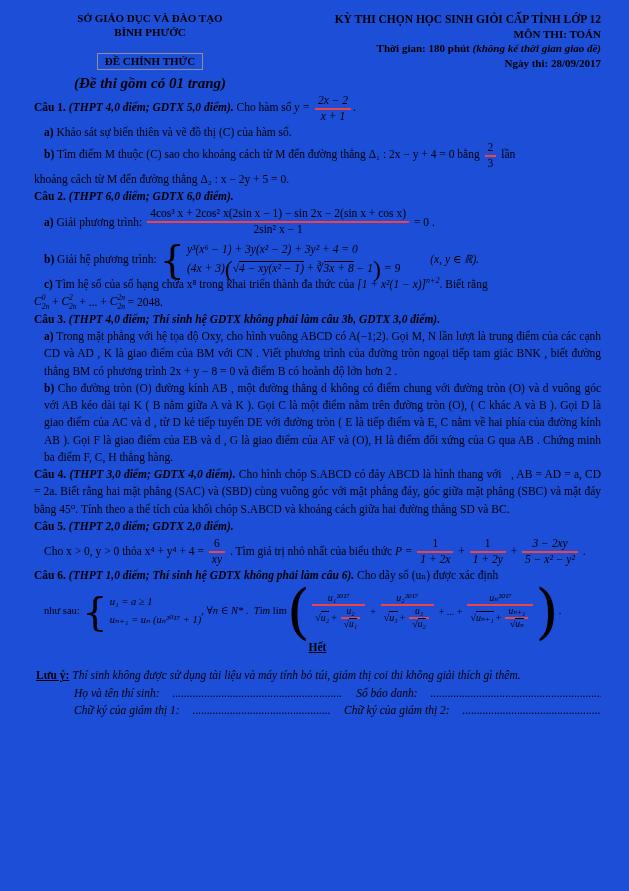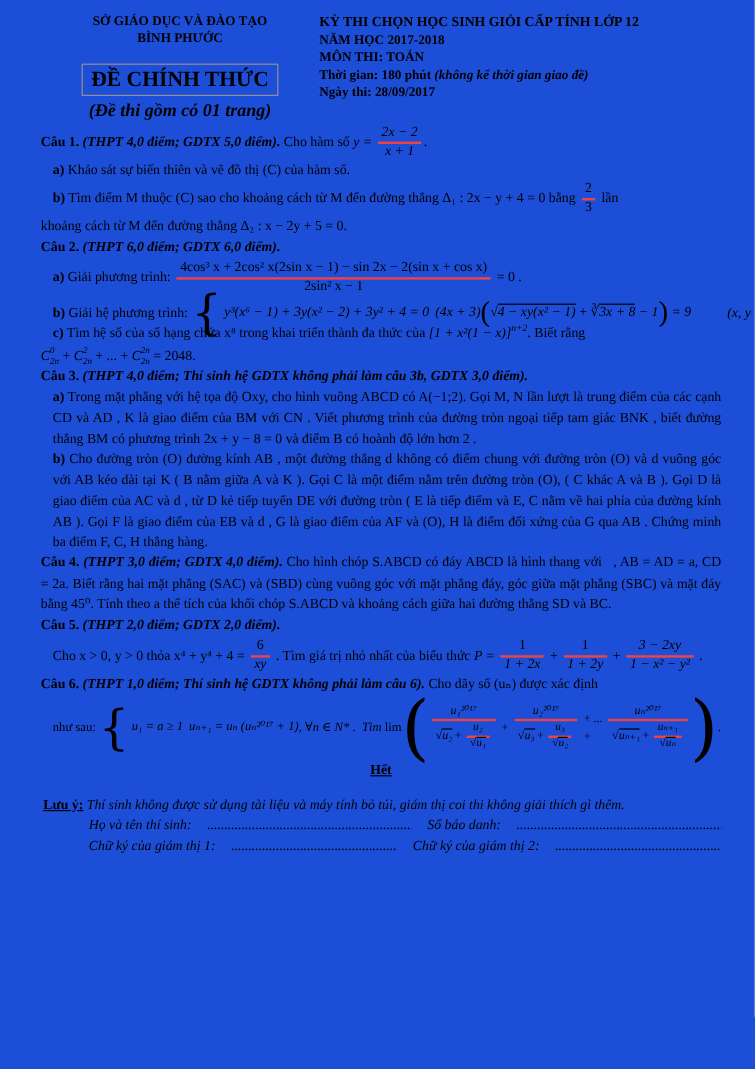--- a/index.html
+++ b/index.html
@@ -12,24 +12,24 @@
   }
   .b  { font-weight: bold; }
   .i  { font-style: italic; }
   .bi { font-weight: bold; font-style: italic; }
   .m  { font-style: italic; }
   .u  { text-decoration: underline; }
 
   
   .header { display: flex; }
   .h-left { width: 232px; text-align: center; }
-  .h-right { flex: 1; text-align: left; }
+  .h-right { flex: 1; text-align: right; }
   .dept { font-weight: bold; font-size: 11px; line-height: 1.25; }
   .seal-box { display: inline-block; margin-top: 13px; border: 1px solid #909090;
-              padding: 0 7px; font-weight: bold; font-size: 18px; line-height: 1.4; }
+              padding: 0 7px; font-weight: bold; font-size: 11px; line-height: 1.4; }
   .h-note { font-weight: bold; font-style: italic; font-size: 15px; margin-top: 2px; }
   .t1 { font-weight: bold; font-size: 11.5px; line-height: 1.3; }
   .t  { font-weight: bold; font-size: 11px;  line-height: 1.32; }
 
   p.body { margin: 0; text-align: justify; }
   .indent { padding-left: 10px; }
   .flexline { display: flex; align-items: center; padding-left: 10px; }
   .flexline > span { white-space: pre; }
 
   
@@ -40,21 +40,21 @@
   
   .sqrt { white-space: nowrap; }
   .rad  { border-top: 1px solid #000; }
 
   
   .brace { font-size: 40px; line-height: 0; vertical-align: middle; font-weight: 300;
            font-family: "DejaVu Serif", serif; margin-right: 2px; }
   .bigp  { font-size: 60px; line-height: 0; vertical-align: middle; font-weight: 300;
            font-family: "DejaVu Serif", serif; }
   .midp  { font-size: 24px; line-height: 0; vertical-align: middle; font-weight: 300; }
-  .syscol { display: inline-flex; flex-direction: row; gap: 5px; text-align: left; }
+  .syscol { display: inline-flex; flex-direction: column; gap: 5px; text-align: left; }
   .sysline { line-height: 1.2; white-space: nowrap; }
 
   
   .bin { white-space: nowrap; }
   .supsub { display: inline-block; vertical-align: -0.45em; font-size: 7.5px;
             line-height: 1.2; text-align: left; font-style: italic; }
   .supsub span { display: block; }
 
   sup { font-size: 8px; vertical-align: super; line-height: 0; }
 
@@ -83,21 +83,20 @@
     <div class="h-left">
       <div class="dept">SỞ GIÁO DỤC VÀ ĐÀO TẠO</div>
       <div class="dept">BÌNH PHƯỚC</div>
       <div>
         <span class="seal-box">ĐỀ CHÍNH THỨC</span>
       </div>
       <div class="h-note">(Đề thi gồm có 01 trang)</div>
     </div>
     <div class="h-right">
       <div class="t1">KỲ THI CHỌN HỌC SINH GIỎI CẤP TỈNH LỚP 12</div>
-      <div class="t">NĂM HỌC 2017-2018</div>
       <div class="t">MÔN THI: TOÁN</div>
       <div class="t"><span>Thời gian: 180 phút </span><span class="i">(không kể thời gian giao đề)</span></div>
       <div class="t">Ngày thi: 28/09/2017</div>
     </div>
   </div>
 
   <p class="body mt16"><span class="b">Câu 1.</span><span class="bi"> (THPT 4,0 điểm; GDTX 5,0 điểm).</span><span> Cho hàm số </span><span class="m">y = </span><span class="frac"><span class="num m">2x − 2</span><span class="den m">x + 1</span></span><span>.</span></p>
 
   <p class="body indent mt12"><span class="b">a)</span><span> Khảo sát sự biến thiên và vẽ đồ thị (C) của hàm số.</span></p>
 
@@ -136,21 +135,21 @@
   <p class="body mt4"><span class="b">Câu 5.</span><span class="bi"> (THPT 2,0 điểm; GDTX 2,0 điểm).</span></p>
   <div class="flexline mt2">
     <span>Cho x &gt; 0, y &gt; 0 thỏa x⁴ + y⁴ + 4 = </span>
     <span class="frac"><span class="num">6</span><span class="den m">xy</span></span>
     <span> . Tìm giá trị nhỏ nhất của biểu thức </span>
     <span class="m">P = </span>
     <span class="frac"><span class="num">1</span><span class="den m">1 + 2x</span></span>
     <span> + </span>
     <span class="frac"><span class="num">1</span><span class="den m">1 + 2y</span></span>
     <span> + </span>
-    <span class="frac"><span class="num m">3 − 2xy</span><span class="den m">1 − x² − y²</span></span>
+    <span class="frac"><span class="num m">3 − 2xy</span><span class="den m">5 − x² − y²</span></span>
     <span> .</span>
   </div>
 
   <p class="body mt10"><span class="b">Câu 6.</span><span class="bi"> (THPT 1,0 điểm; Thí sinh hệ GDTX không phải làm câu 6).</span><span> Cho dãy số (uₙ) được xác định</span></p>
 
   <div class="limwrap mt8">
     <span style="white-space:pre;">như sau: </span>
     <span class="brace">{</span>
     <span class="syscol">
       <span class="sysline m">u₁ = a ≥ 1</span>

